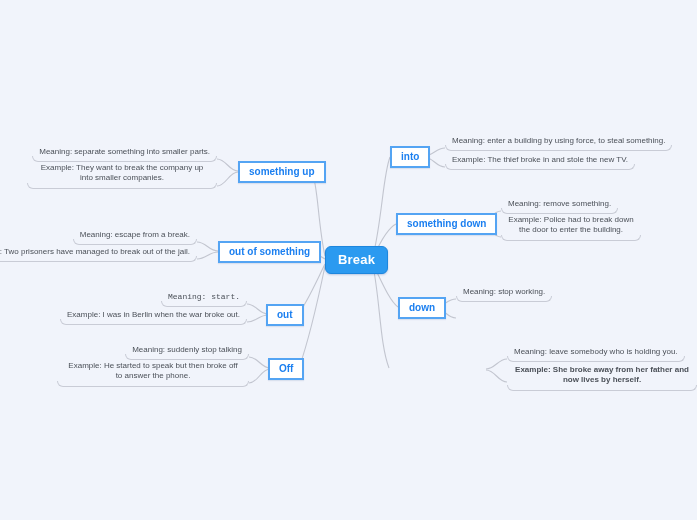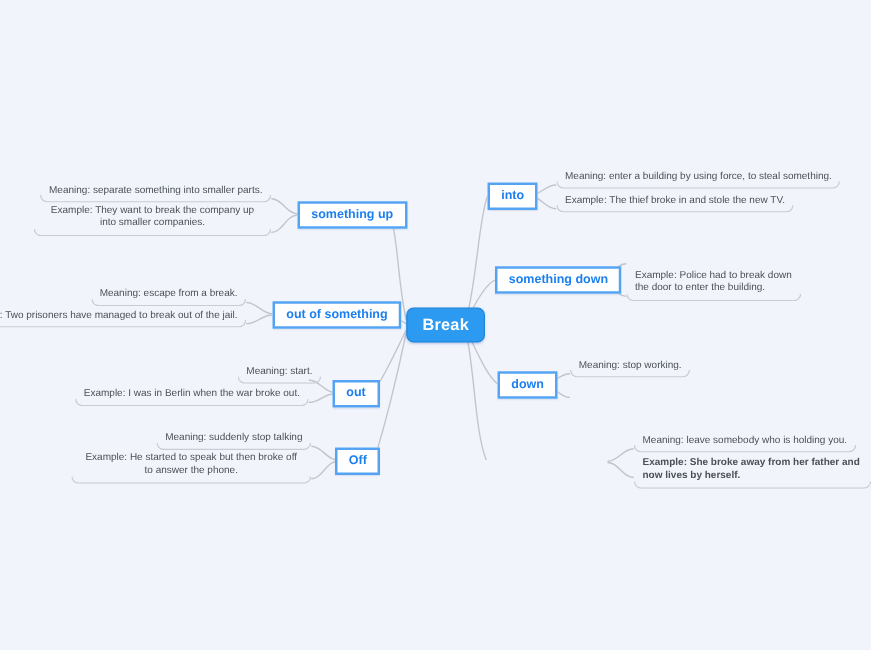--- a/index.html
+++ b/index.html
@@ -32,21 +32,21 @@
     color:#4b5058;font-size:8px;line-height:1.3;
     padding:1px 7px 5px;
   }
   .note::after{
     content:"";position:absolute;left:0;right:0;bottom:0;height:5px;
     border-left:1px solid #c9ccd6;border-right:1px solid #c9ccd6;
     border-bottom:1px solid #c9ccd6;border-radius:0 0 6px 6px;
   }
   .note.single{white-space:nowrap;}
   .note.left-side{text-align:center;}
-  .note.right-side{text-align:left;}
+  .note.right-side{text-align:center;}
 </style>
 </head>
 <body>
 
 <div id="canvas">
 
   <svg class="links" width="697" height="520">
 
     <path d="M325,256 C318,225 318,185 312,172"></path>
     <path d="M325,259 C318,254 310,252 302,252"></path>
@@ -93,29 +93,30 @@
   <div class="branch-node" style="left:390px;top:146px;">into</div>
   <div class="branch-node" style="left:396px;top:213px;">something down</div>
   <div class="branch-node" style="left:398px;top:297px;">down</div>
 
   <div class="note left-side single" style="right:480px;top:146px;">Meaning: separate something into smaller parts.</div>
   <div class="note left-side" style="right:480px;top:162px;width:176px;">Example: They want to break the company up into smaller companies.</div>
 
   <div class="note left-side single" style="right:500px;top:229px;">Meaning: escape from a break.</div>
   <div class="note left-side single" style="right:500px;top:246px;">Example: Two prisoners have managed to break out of the jail.</div>
 
-  <div class="note left-side single" style="right:440px;top:291px;">Meaning: start.</div>
+  <div class="note left-side single" style="right:450px;top:291px;font-family:Liberation Mono, monospace;">Meaning: start.</div>
   <div class="note left-side single" style="right:450px;top:309px;">Example: I was in Berlin when the war broke out.</div>
 
   <div class="note left-side single" style="right:448px;top:344px;">Meaning: suddenly stop talking</div>
   <div class="note left-side" style="right:448px;top:360px;width:178px;">Example: He started to speak but then broke off to answer the phone.</div>
 
   <div class="note right-side single" style="left:445px;top:135px;">Meaning: enter a building by using force, to steal something.</div>
   <div class="note right-side single" style="left:445px;top:154px;">Example: The thief broke in and stole the new TV.</div>
 
+  <div class="note right-side single" style="left:501px;top:198px;">Meaning: remove something.</div>
   <div class="note right-side" style="left:501px;top:214px;width:126px;">Example: Police had to break down the door to enter the building.</div>
 
   <div class="note right-side single" style="left:456px;top:286px;">Meaning: stop working.</div>
 
   <div class="note right-side single" style="left:507px;top:346px;">Meaning: leave somebody who is holding you.</div>
   <div class="note right-side" style="left:507px;top:364px;width:176px;font-weight:bold;">Example: She broke away from her father and now lives by herself.</div>
 
 </div>
 
 </body></html>

